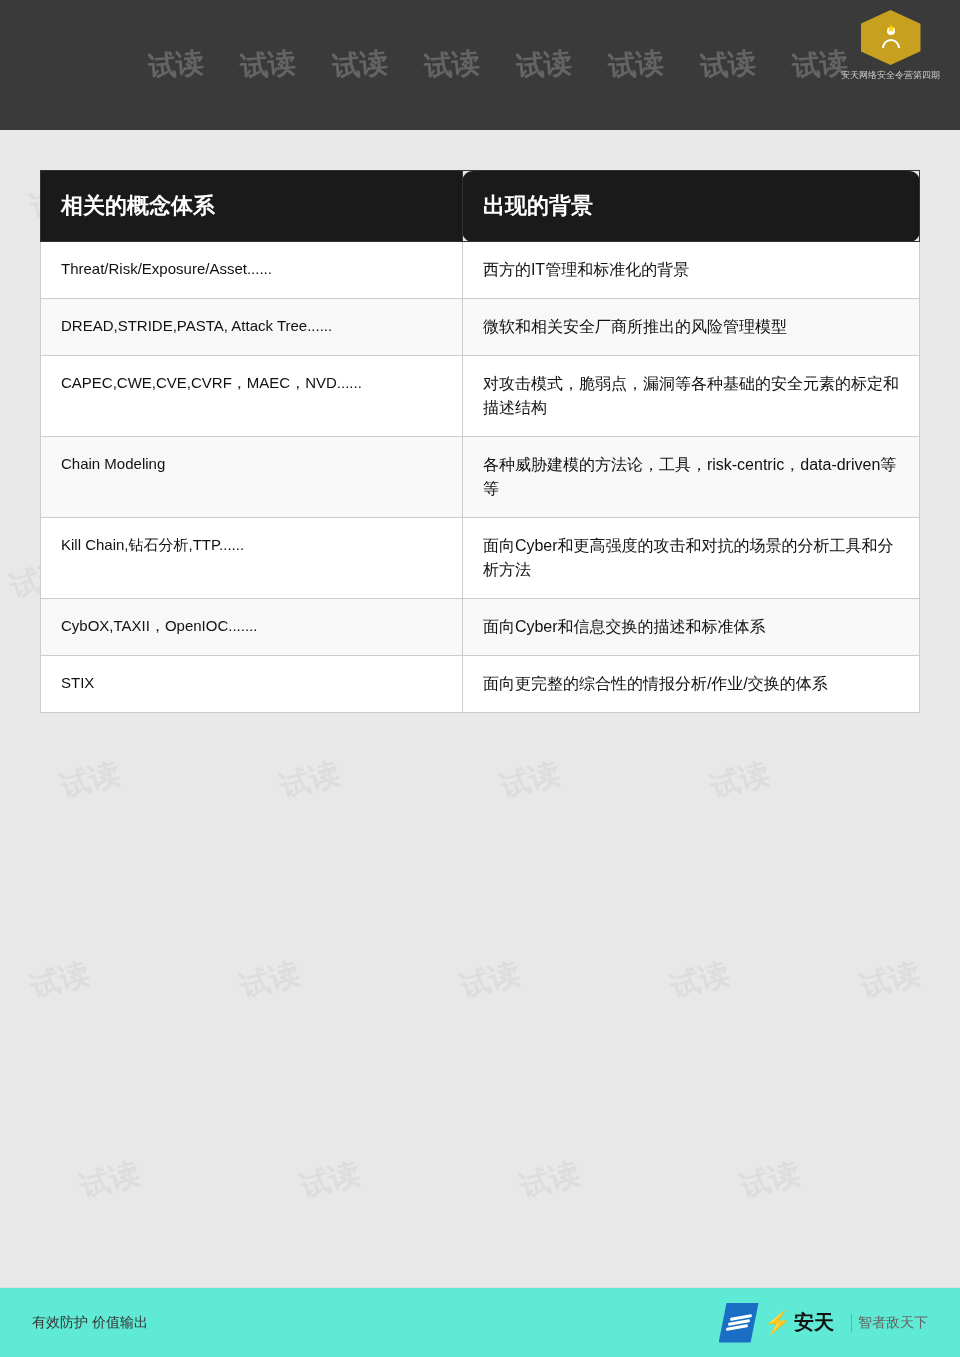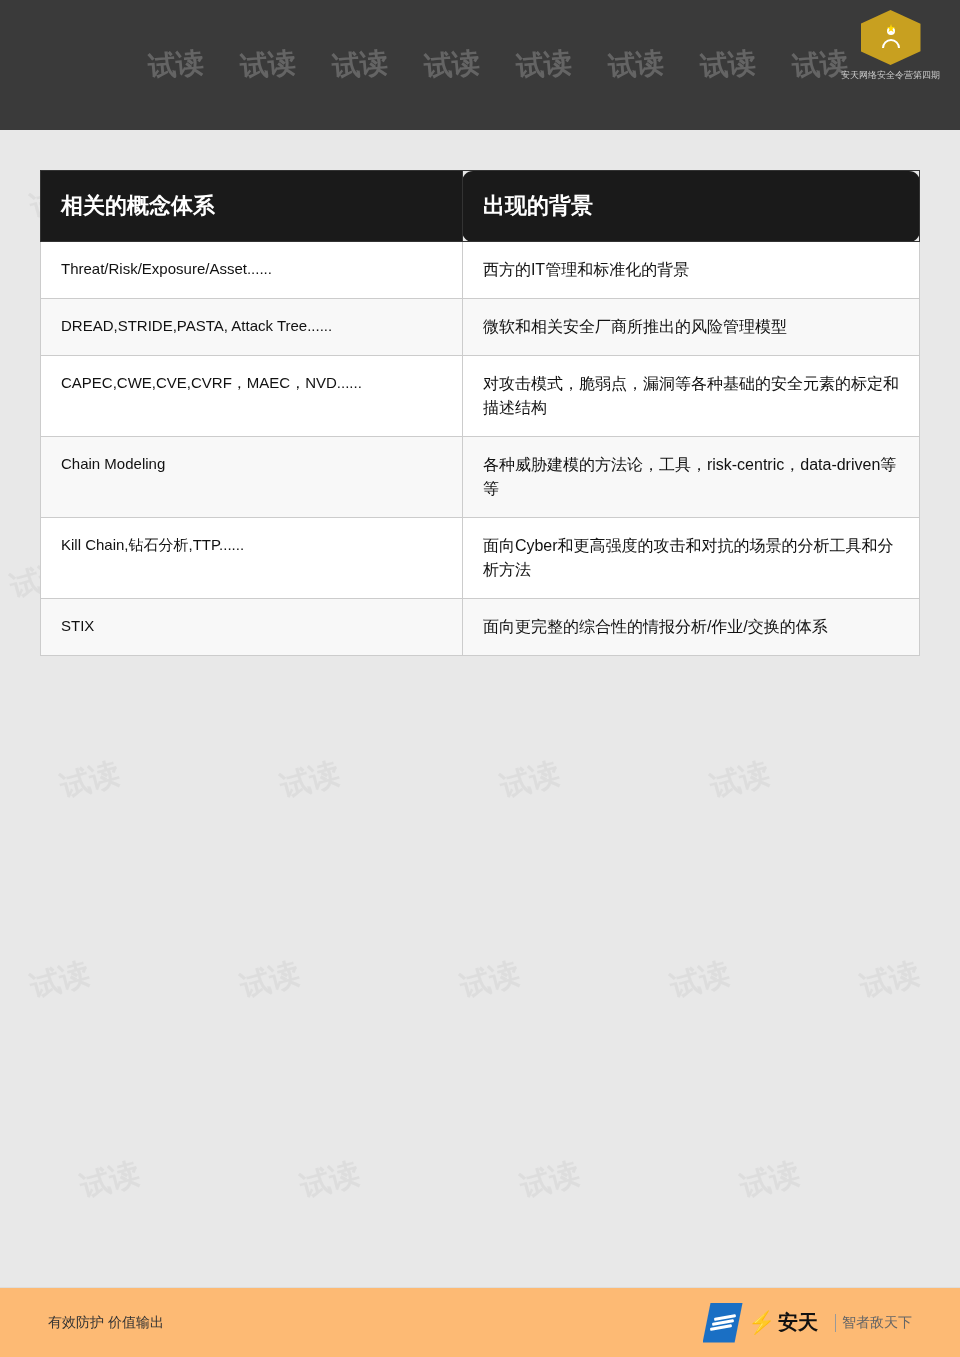--- a/index.html
+++ b/index.html
@@ -171,25 +171,25 @@
       color: #111;
     }
 
     
     .footer {
       position: absolute;
       bottom: 0;
       left: 0;
       right: 0;
       height: 70px;
-      background: #fdba74;
+      background: #5eead4;
       display: flex;
       align-items: center;
       justify-content: space-between;
-      padding: 0 48px;
+      padding: 0 32px;
       border-top: 1px solid #ddd;
     }
 
     .footer-left {
       font-size: 14px;
       color: #333;
     }
 
     .footer-right {
       display: flex;
@@ -309,20 +309,24 @@
           </tr>
           <tr>
             <td class="left-cell">Chain Modeling</td>
             <td class="right-cell">各种威胁建模的方法论，工具，risk-centric，data-driven等等</td>
           </tr>
           <tr>
             <td class="left-cell">Kill Chain,钻石分析,TTP......</td>
             <td class="right-cell">面向Cyber和更高强度的攻击和对抗的场景的分析工具和分析方法</td>
           </tr>
           <tr>
+            <td class="left-cell">CybOX,TAXII，OpenIOC.......</td>
+            <td class="right-cell">面向Cyber和信息交换的描述和标准体系</td>
+          </tr>
+          <tr>
             <td class="left-cell">STIX</td>
             <td class="right-cell">面向更完整的综合性的情报分析/作业/交换的体系</td>
           </tr>
         </tbody>
     </table>
   </div>
 
   <div class="footer" style="position: absolute; bottom: 0;">
     <div class="footer-left">有效防护 价值输出</div>
     <div class="footer-right">

